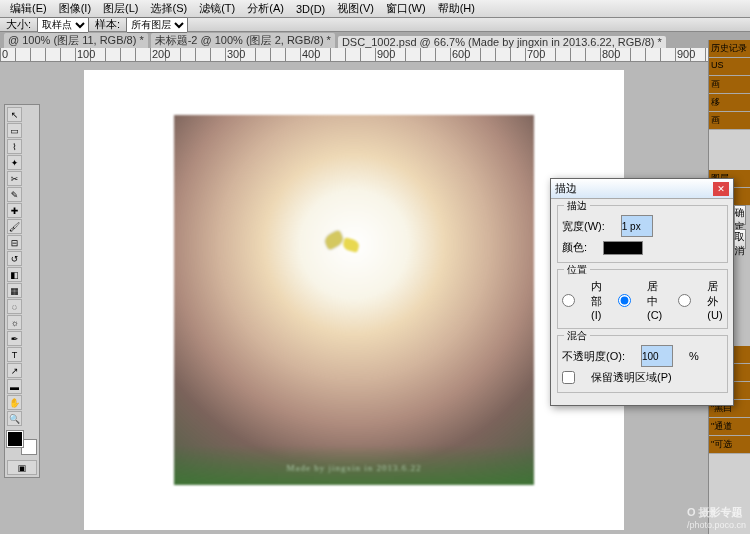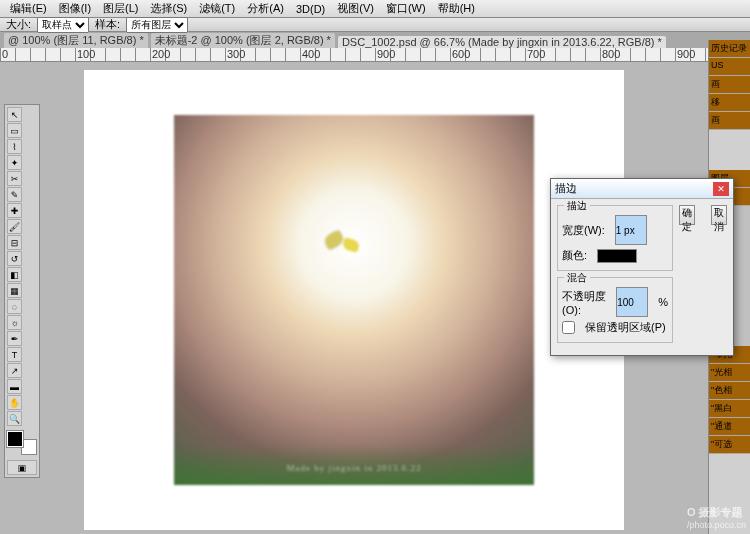--- a/index.html
+++ b/index.html
@@ -28,26 +28,26 @@
 .swatches{width:30px;height:24px;margin:4px auto;position:relative}
 .sw-fg{position:absolute;width:16px;height:16px;background:#000;border:1px solid #fff;outline:1px solid #888;z-index:2}
 .sw-bg{position:absolute;right:0;bottom:0;width:16px;height:16px;background:#fff;border:1px solid #888}
 .rpanel{position:absolute;right:0;top:40px;width:42px;bottom:0;background:#d0d0d0;border-left:1px solid #888}
 .rpanel .ptab{height:18px;border-bottom:1px solid #aaa;font-size:9px;padding:2px;background:#a16207;cursor:pointer;overflow:hidden}
 .dialog{position:absolute;left:550px;top:178px;width:184px;background:#ebebeb;border:1px solid #666;box-shadow:2px 2px 8px rgba(0,0,0,0.4);font-size:10px}
 .dlg-title{background:linear-gradient(#fff,#d8e8f8);height:20px;display:flex;align-items:center;justify-content:space-between;padding:0 4px;border-bottom:1px solid #aaa}
 .dlg-close{width:16px;height:14px;background:#d44;color:#fff;text-align:center;line-height:14px;cursor:pointer;font-size:9px}
 .dlg-body{padding:6px;display:flex;gap:6px}
 .dlg-left{flex:1}
-.dlg-right{width:48px;display:flex;flex-direction:row;gap:16px}
+.dlg-right{width:48px;display:flex;flex-direction:column;gap:4px}
 .dlg-btn{background:linear-gradient(#f8f8f8,#d8d8d8);border:1px solid #888;height:20px;cursor:pointer;font-size:10px}
 .dlg-group{border:1px solid #bbb;margin-bottom:6px;padding:6px 4px 4px;position:relative}
 .dlg-group-title{position:absolute;top:-7px;left:6px;background:#ebebeb;padding:0 3px;font-size:10px}
-.dlg-row{display:flex;align-items:center;gap:10px;margin:3px 0;font-size:10px}
-.dlg-row input[type=text]{width:32px;height:30px;font-size:10px;background:#b8d8f8;border:1px solid #888}
+.dlg-row{display:flex;align-items:center;gap:16px;margin:3px 0;font-size:10px}
+.dlg-row input[type=text]{width:32px;height:22px;font-size:10px;background:#b8d8f8;border:1px solid #888}
 .dlg-row input[type=radio]{margin:0}
 .color-sw{width:40px;height:14px;background:#000;border:1px solid #888}
 .dlg-row select{width:70px;height:16px;font-size:10px}
 .footer-wm{position:absolute;right:4px;bottom:4px;color:rgba(255,255,255,0.7);font-size:12px;font-weight:bold}
 </style>
 </head>
 <body>
 
 <div class="menubar">
 <span>编辑(E)</span>
@@ -160,20 +160,31 @@
     <div class="dlg-row">
             <span>宽度(W):</span>
             <input type="text" value="1 px" style="">
           </div>
     <div class="dlg-row">
             <span>颜色:</span>
             <div class="color-sw"></div>
           </div>
   </div>
   <div class="dlg-group">
+    <div class="dlg-group-title">位置</div>
+    <div class="dlg-row">
+      <input type="radio" name="pos" style="">
+            <span>内部(I)</span>
+      <input type="radio" name="pos" checked="" style="">
+            <span>居中(C)</span>
+      <input type="radio" name="pos" style="">
+            <span>居外(U)</span>
+    </div>
+  </div>
+  <div class="dlg-group">
     <div class="dlg-group-title">混合</div>
     <div class="dlg-row">
             <span>不透明度(O):</span>
             <input type="text" value="100" style="">
             <span>%</span>
           </div>
     <div class="dlg-row">
             <input type="checkbox" style="">
             <span>保留透明区域(P)</span>
           </div>

